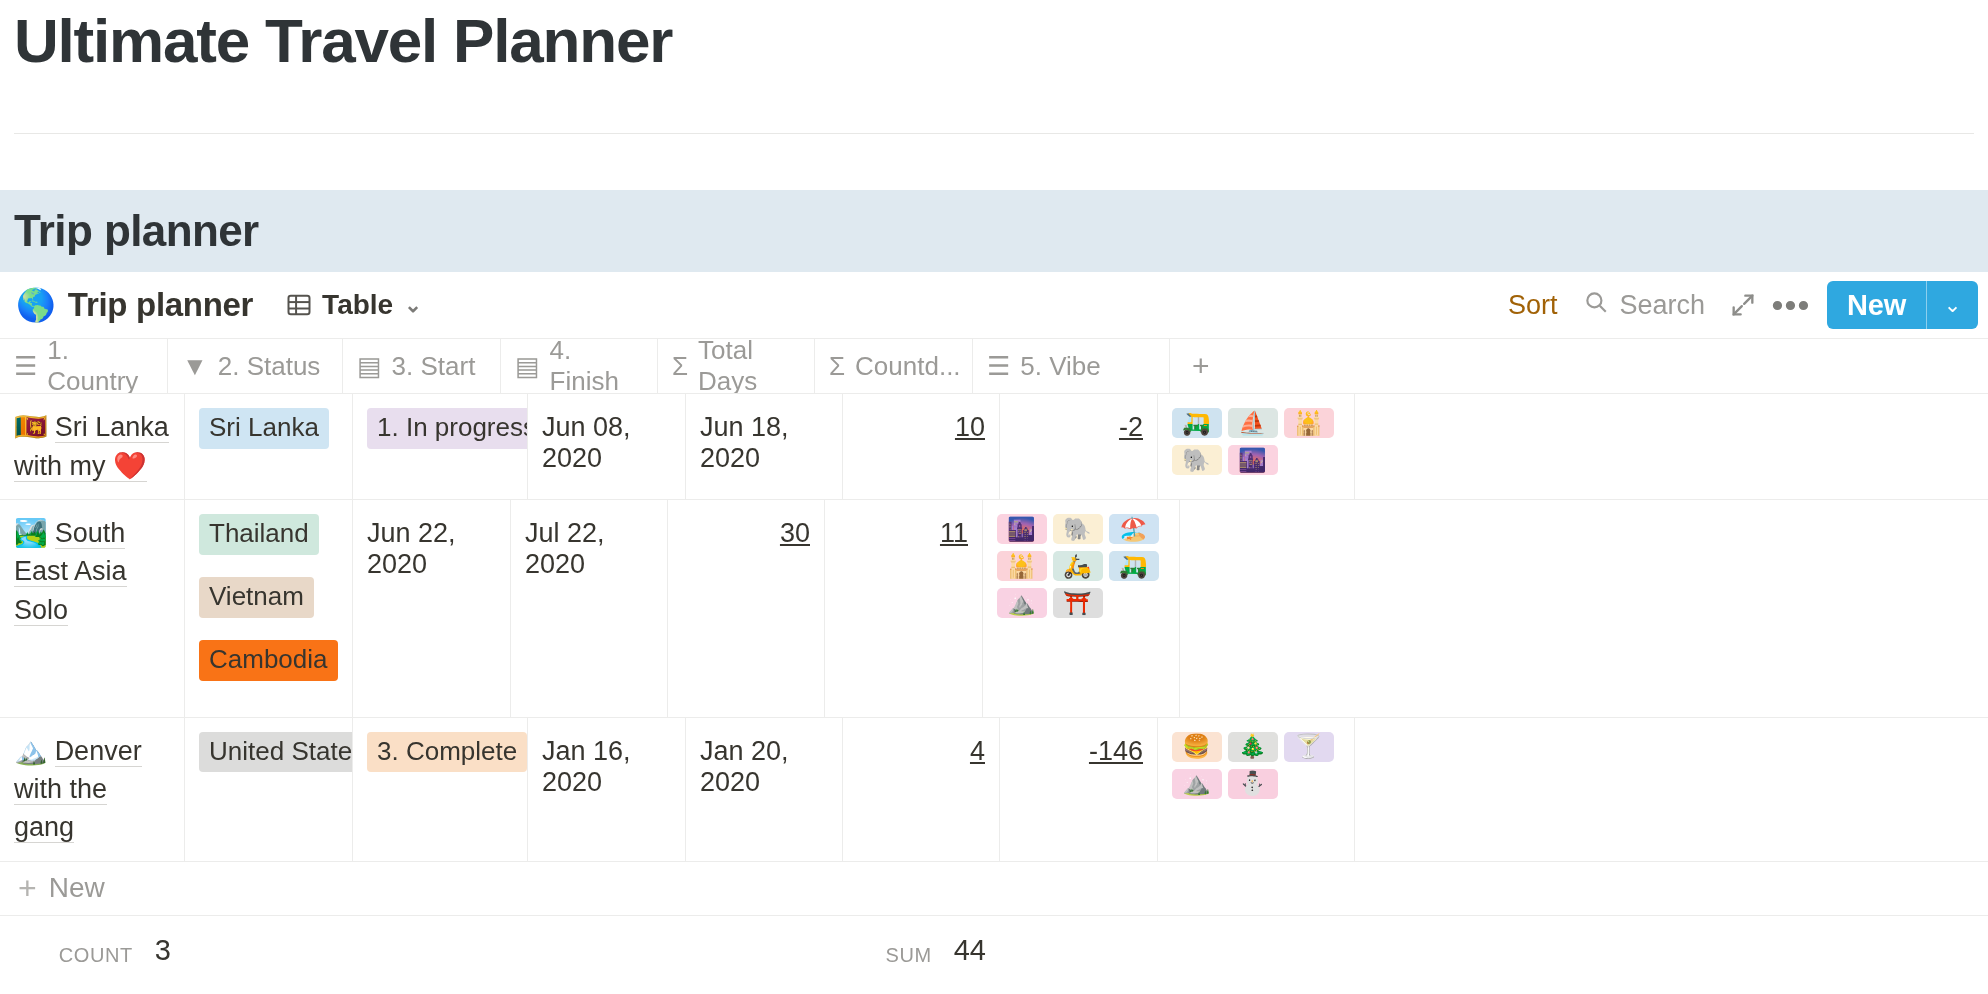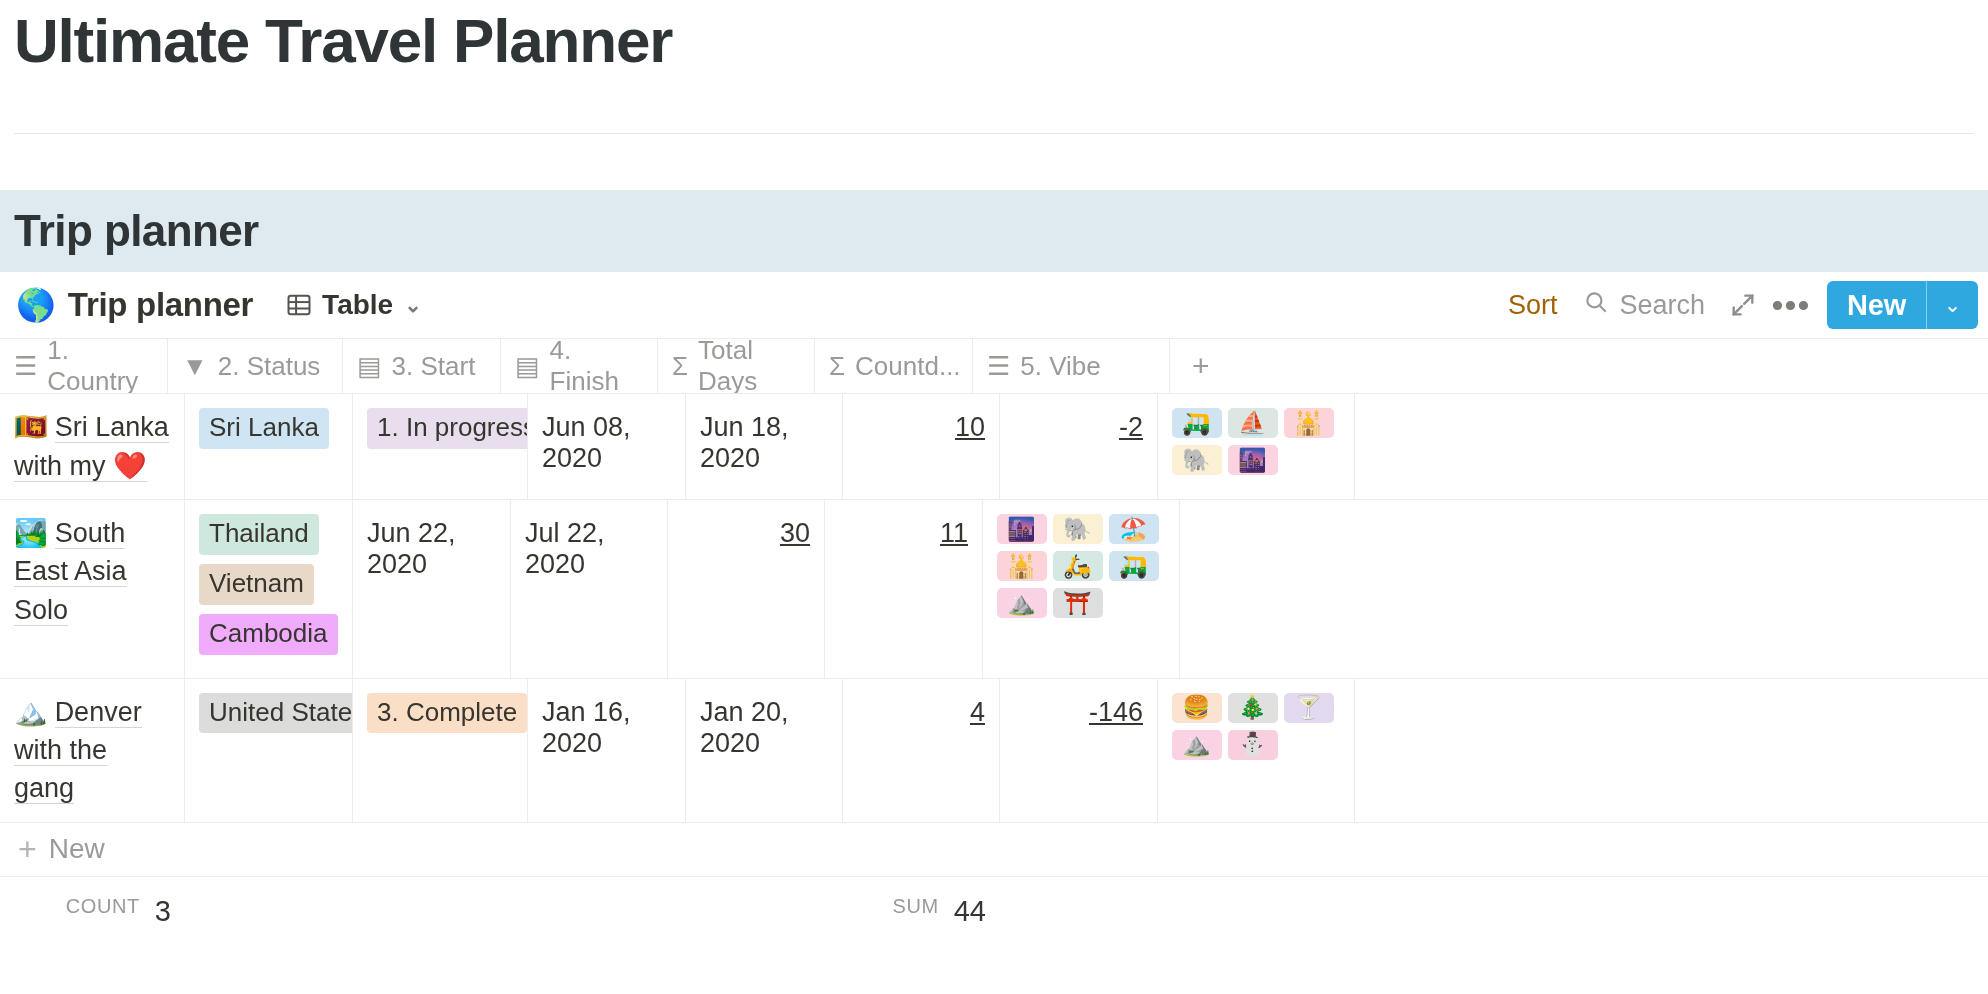--- a/index.html
+++ b/index.html
@@ -137,21 +137,21 @@
     display: inline;
   }
   .name-emoji { font-size: 27px; margin-right: 7px; }
 
   .tag {
     display: inline-block;
     padding: 2px 10px 4px 10px;
     border-radius: 4px;
     font-size: 26px;
     color: #37352f;
-    margin-bottom: 9px;
+    margin-bottom: 22px;
     line-height: 1.34;
     white-space: nowrap;
   }
   .tags-wrap { display: flex; flex-direction: column; align-items: flex-start; }
 
   .date-txt { font-size: 27px; color: #37352f; padding-top: 4px; }
   .num-cell { justify-content: flex-end; }
   .num-txt  { font-size: 27px; color: #37352f; padding-top: 4px; text-decoration: underline; }
 
   .vibe-wrap {
@@ -168,22 +168,22 @@
   
   .newrow {
     display: flex; align-items: center;
     height: 54px; padding-left: 18px;
     color: #9b9a97; font-size: 28px; gap: 12px;
     border-bottom: 1px solid #ececeb;
   }
   .plus-g { font-size: 32px; color: #b5b4b1; line-height: 0.9; }
 
   .aggrow { display: flex; height: 70px; align-items: center; }
-  .aggcell { flex: 0 0 auto; display: flex; align-items: flex-start;
-             justify-content: flex-end; padding-right: 14px; gap: 15px; }
+  .aggcell { flex: 0 0 auto; display: flex; align-items: flex-end;
+             justify-content: flex-end; padding-right: 14px; gap: 22px; }
   .agg-lbl { font-size: 20px; color: #9b9a97; letter-spacing: .6px; }
   .agg-val { font-size: 29px; color: #37352f; }
 </style>
 </head>
 <body>
 
 <div class="page-title">Ultimate Travel Planner</div>
 <div class="title-rule"></div>
 
 <div class="banner">
@@ -303,21 +303,21 @@
           </div>
         </div>
         <div class="tcell c-add"></div>
       </div>
       <div class="trow">
         <div class="tcell c-name name-cell"><span class="name-emoji">🏞️</span><span class="name-txt">South East Asia Solo</span></div>
         <div class="tcell c-country">
           <div class="tags-wrap">
             <span class="tag" style="background: rgb(207, 232, 221);">Thailand</span>
             <span class="tag" style="background: rgb(232, 216, 200);">Vietnam</span>
-            <span class="tag" style="background: #f0abfc;">Cambodia</span>
+            <span class="tag" style="background: #f97316;">Cambodia</span>
           </div>
         </div>
         <div class="tcell c-start">
           <span class="date-txt">Jun 22, 2020</span>
         </div>
         <div class="tcell c-finish">
           <span class="date-txt">Jul 22, 2020</span>
         </div>
         <div class="tcell c-days num-cell">
           <span class="num-txt">30</span>

